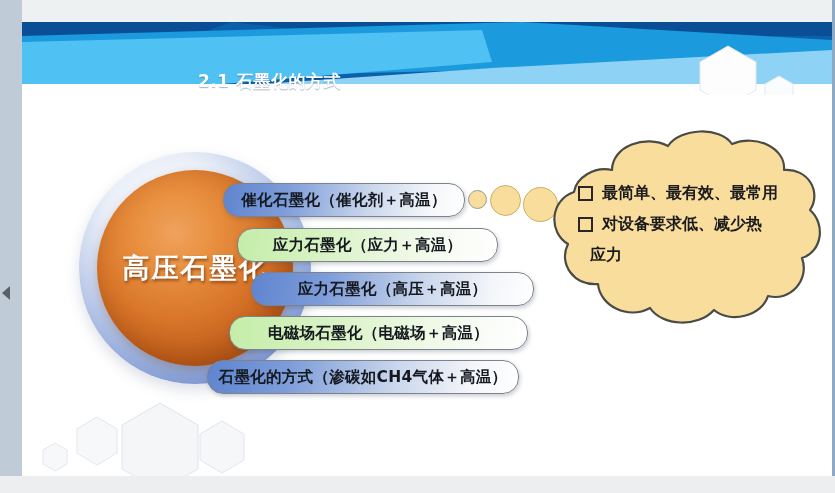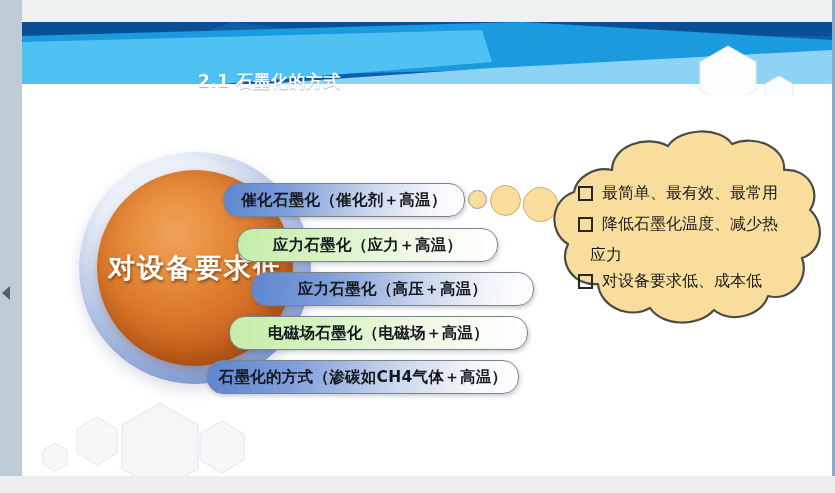--- a/index.html
+++ b/index.html
@@ -137,21 +137,21 @@
   }
   .bullet-row{
     display:flex;align-items:flex-start;gap:9px;margin-bottom:5px;
   }
   .bullet-box{
     flex:0 0 auto;width:11px;height:11px;margin-top:6px;
     border:2px solid #27272a;background:transparent;
   }
   .bullet-text{
     font-family:"DejaVu Sans","Liberation Sans",sans-serif;
-    font-size:16px;font-weight:normal;color:#1a1a1d;line-height:26px;
+    font-size:16px;font-weight:bold;color:#1a1a1d;line-height:26px;
   }
   .bullet-cont{margin-left:12px;}
 
   
   .hexwrap{position:absolute;left:0;top:240px;width:300px;height:141px;}
 </style>
 </head>
 <body>
 
 <div id="slide">
@@ -189,21 +189,21 @@
       <svg width="300" height="141" viewBox="0 0 300 141">
         <polygon points="138,68 176,90 176,134 138,156 100,134 100,90" fill="#f4f6f8" stroke="#e0e5ea" stroke-width="1"></polygon>
         <polygon points="75,82 95,94 95,118 75,130 55,118 55,94" fill="#f7f8fa" stroke="#e3e7ec" stroke-width="1"></polygon>
         <polygon points="200,86 222,99 222,125 200,138 178,125 178,99" fill="#f5f7f9" stroke="#e2e6eb" stroke-width="1"></polygon>
         <polygon points="33,108 45,115 45,129 33,136 21,129 21,115" fill="#f7f8fa" stroke="#e4e8ec" stroke-width="1"></polygon>
       </svg>
     </div>
 
     <div class="ring"></div>
     <div class="sphere">
-      <div class="sphere-label">对设备要求低</div>
+      <div class="sphere-label">高压石墨化</div>
     </div>
 
     <div class="pill blue p1">
       <span>催化石墨化（催化剂＋高温）</span>
     </div>
     <div class="pill green p2">
       <span>应力石墨化（应力＋高温）</span>
     </div>
     <div class="pill blue p3">
       <span>应力石墨化（高压＋高温）</span>
@@ -236,24 +236,20 @@
                  C42,48 60,36 78,40 Z" fill="#f8dd9c" stroke="#4a4a46" stroke-width="2.2" stroke-linejoin="round"></path>
       </svg>
 
       <div class="cloud-body">
         <div class="bullet-row">
           <div class="bullet-box"></div>
           <div class="bullet-text">最简单、最有效、最常用</div>
         </div>
         <div class="bullet-row">
           <div class="bullet-box"></div>
-          <div class="bullet-text">降低石墨化温度、减少热</div>
+          <div class="bullet-text">对设备要求低、减少热</div>
         </div>
         <div class="bullet-text bullet-cont">应力</div>
-        <div class="bullet-row">
-          <div class="bullet-box"></div>
-          <div class="bullet-text">对设备要求低、成本低</div>
-        </div>
       </div>
     </div>
 
   </div>
 </div>
 
 </body></html>

